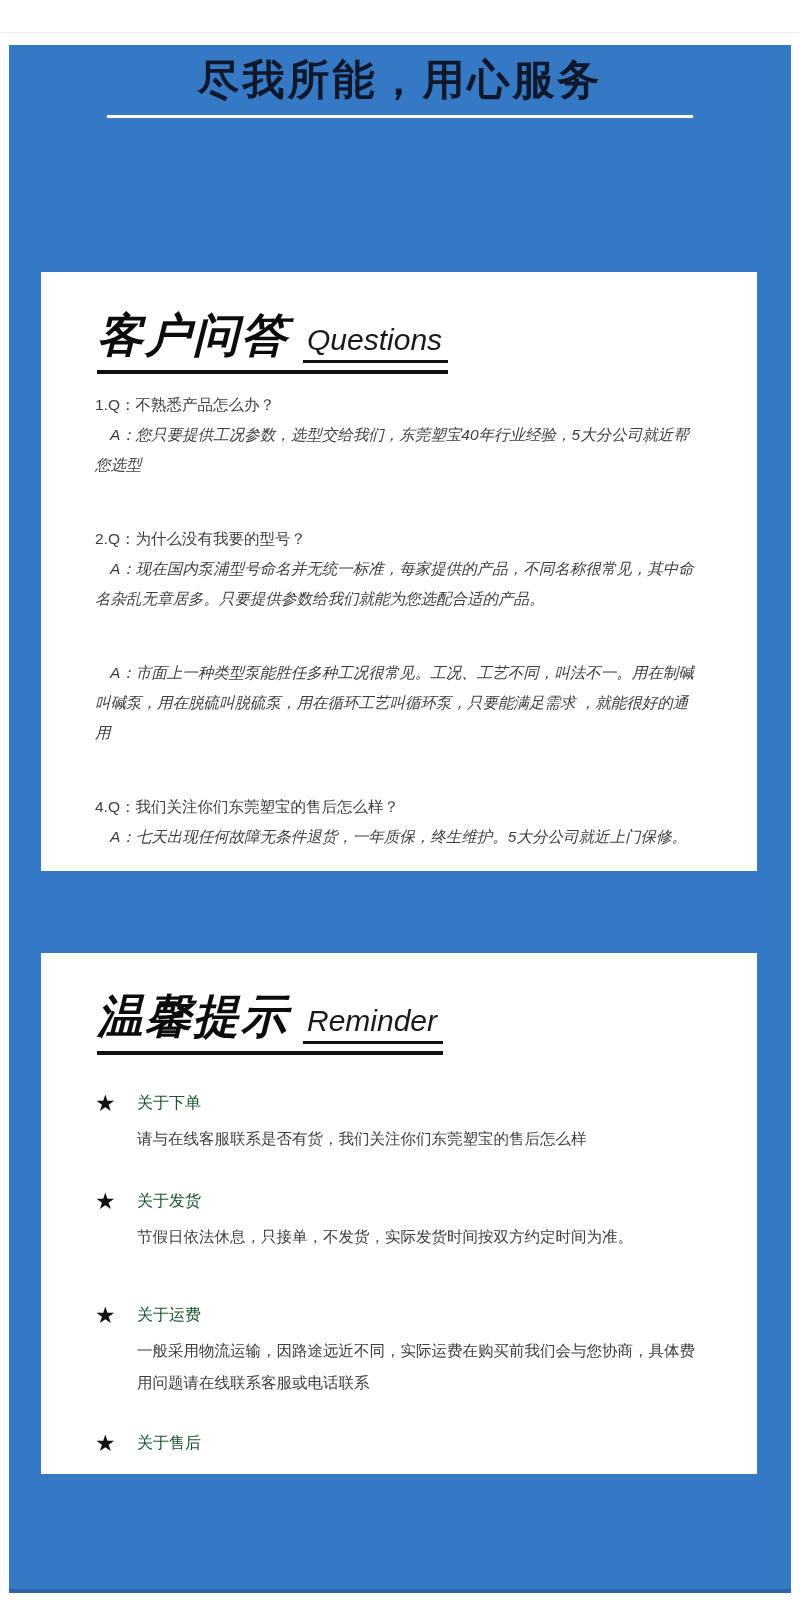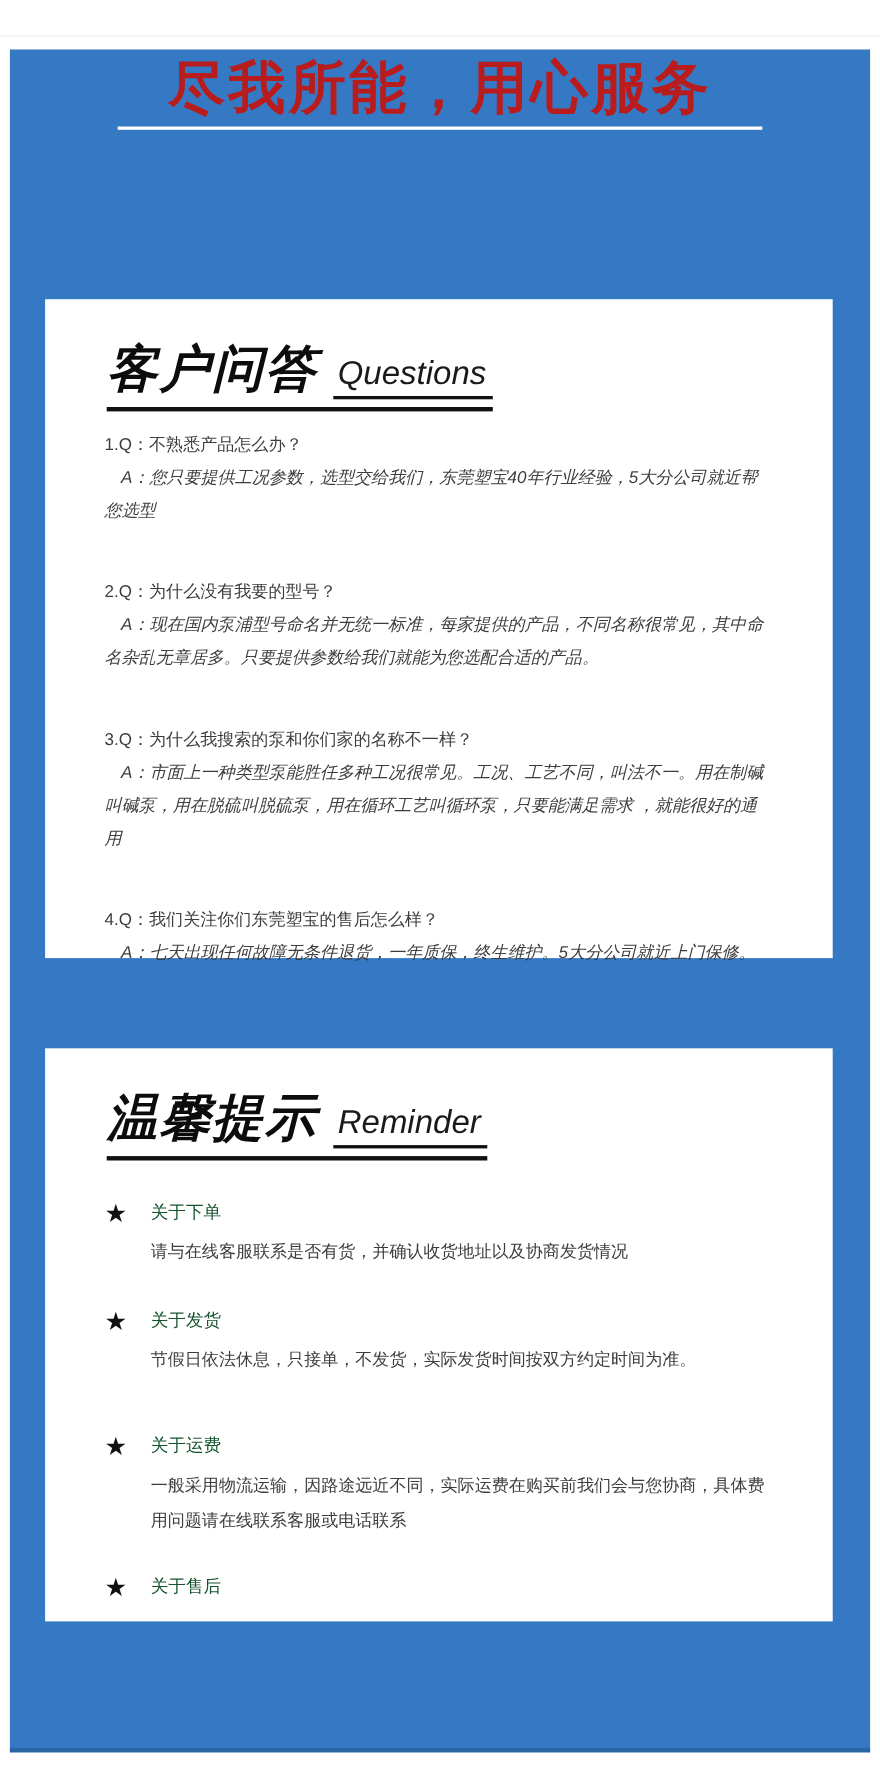--- a/index.html
+++ b/index.html
@@ -10,21 +10,21 @@
   }
   .top-hairline { position:absolute; left:0; top:32px; width:800px; height:1px; background:#efefef; }
 
   .blue-panel {
     position:absolute; left:9px; top:45px; width:782px; height:1548px;
     background:#3578c4; border-bottom:4px solid #2b65a6;
   }
 
   .hero-header { position:absolute; left:0; top:57px; width:800px; text-align:center; }
   .hero-title {
-    color:#b91c1c; font-size:52px; font-weight:bold; letter-spacing:3px; line-height:46px;
+    color:#0f172a; font-size:42px; font-weight:bold; letter-spacing:3px; line-height:46px;
   }
   .hero-rule { width:586px; height:3px; background:#ffffff; margin:12px auto 0; }
 
   .card { position:absolute; left:41px; width:716px; background:#ffffff; }
   .card-qa { top:272px; height:599px; }
   .card-reminder { top:953px; height:521px; }
   .card-inner { padding:36px 54px 0 54px; }
 
   .title-block { display:inline-block; margin-left:2px; }
   .title-row { display:flex; align-items:flex-end; }
@@ -79,21 +79,20 @@
     <div class="qa-list">
       <div class="qa-item">
         <div class="qa-q">1.Q：不熟悉产品怎么办？</div>
         <div class="qa-a">A：您只要提供工况参数，选型交给我们，东莞塑宝40年行业经验，5大分公司就近帮您选型</div>
       </div>
       <div class="qa-item">
         <div class="qa-q">2.Q：为什么没有我要的型号？</div>
         <div class="qa-a">A：现在国内泵浦型号命名并无统一标准，每家提供的产品，不同名称很常见，其中命名杂乱无章居多。只要提供参数给我们就能为您选配合适的产品。</div>
       </div>
       <div class="qa-item">
-        <div class="qa-q">3.Q：为什么我搜索的泵和你们家的名称不一样？</div>
         <div class="qa-a">A：市面上一种类型泵能胜任多种工况很常见。工况、工艺不同，叫法不一。用在制碱叫碱泵，用在脱硫叫脱硫泵，用在循环工艺叫循环泵，只要能满足需求 ，就能很好的通用</div>
       </div>
       <div class="qa-item">
         <div class="qa-q">4.Q：我们关注你们东莞塑宝的售后怎么样？</div>
         <div class="qa-a">A：七天出现任何故障无条件退货，一年质保，终生维护。5大分公司就近上门保修。</div>
       </div>
     </div>
   </div>
 </div>
 
@@ -105,21 +104,21 @@
         <span class="title-en">Reminder</span>
       </div>
       <div class="title-rule"></div>
     </div>
 
     <div class="reminder-list">
       <div class="rem-item rem-item-1">
         <div class="rem-star-col"><span class="rem-star">★</span></div>
         <div class="rem-content">
           <div class="rem-heading">关于下单</div>
-          <div class="rem-body">请与在线客服联系是否有货，并确认收货地址以及协商发货情况</div>
+          <div class="rem-body">请与在线客服联系是否有货，我们关注你们东莞塑宝的售后怎么样</div>
         </div>
       </div>
       <div class="rem-item rem-item-2">
         <div class="rem-star-col"><span class="rem-star">★</span></div>
         <div class="rem-content">
           <div class="rem-heading">关于发货</div>
           <div class="rem-body">节假日依法休息，只接单，不发货，实际发货时间按双方约定时间为准。</div>
         </div>
       </div>
       <div class="rem-item rem-item-3">

